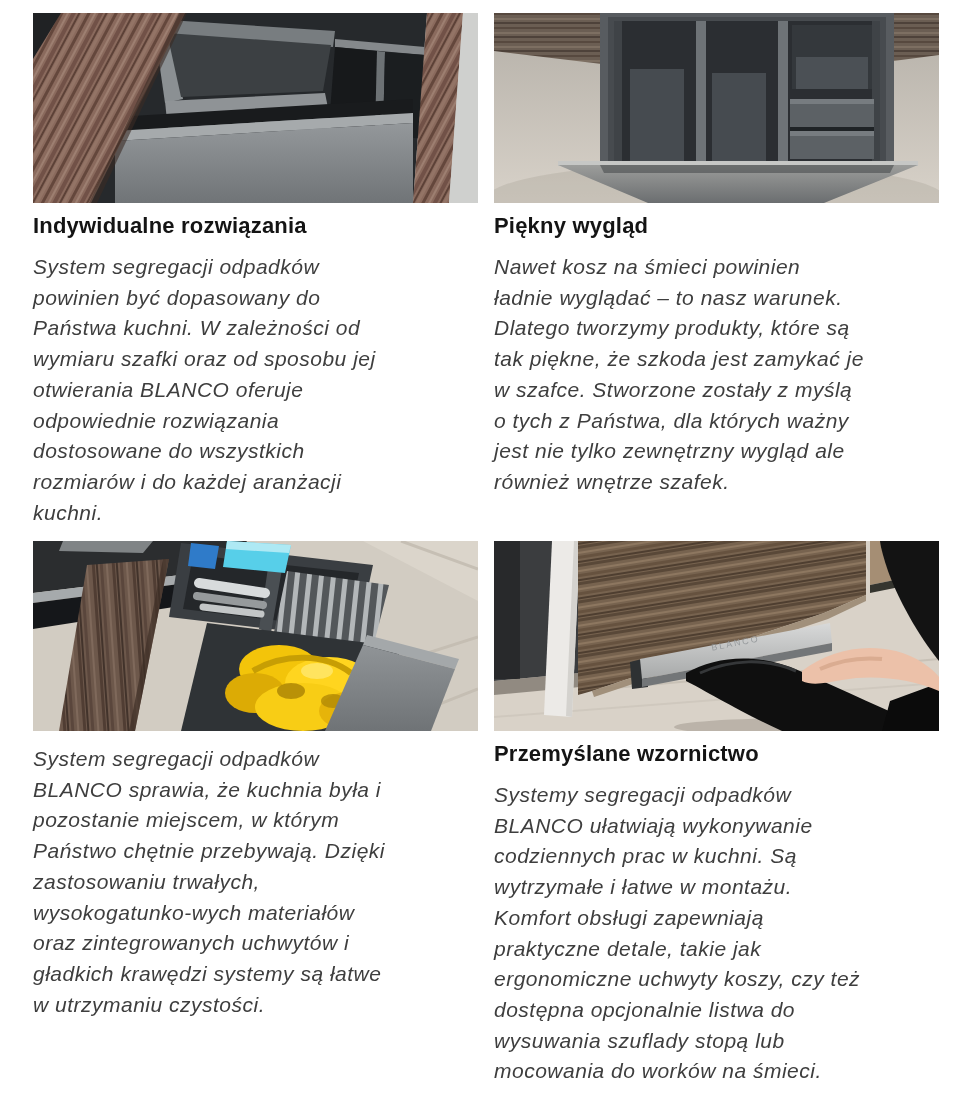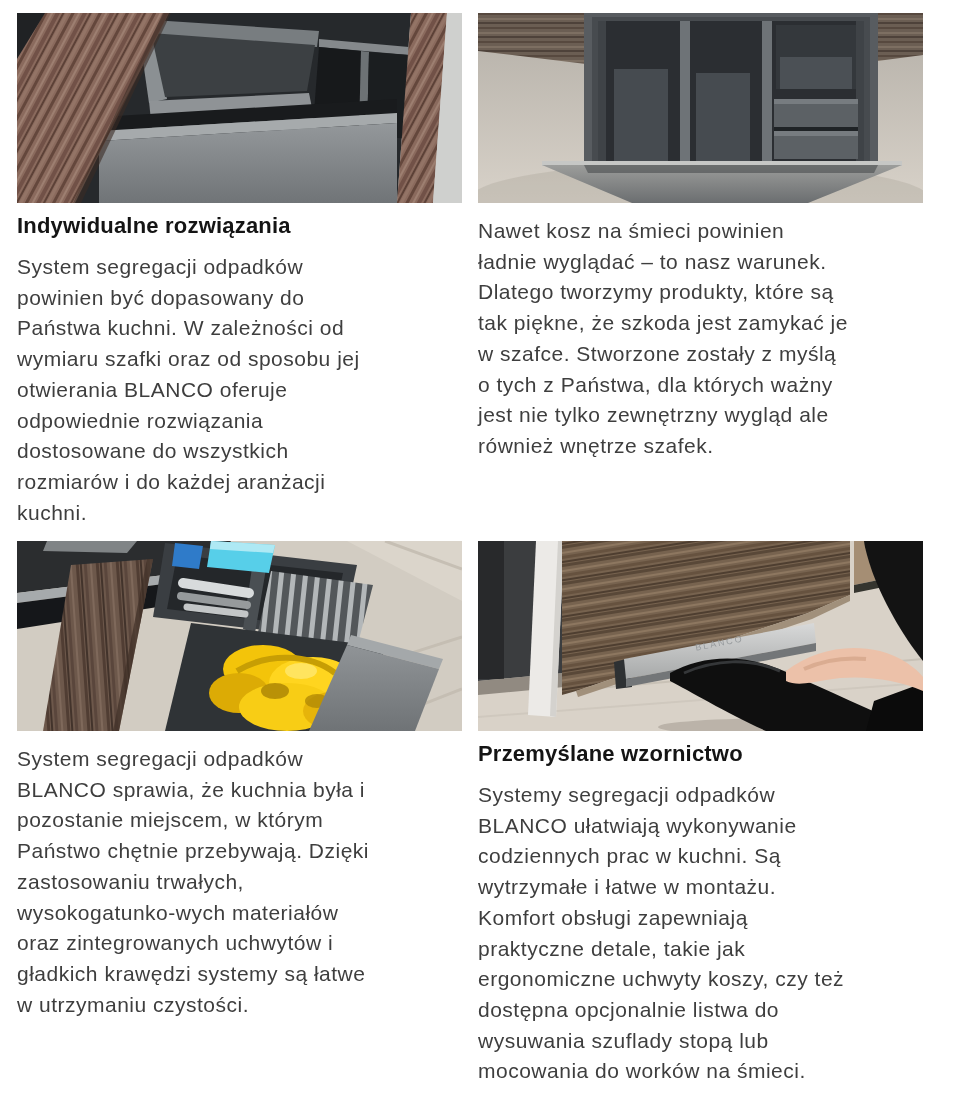--- a/index.html
+++ b/index.html
@@ -5,37 +5,38 @@
   html,body{margin:0;padding:0;}
   body{
     width:963px;height:1100px;background:#ffffff;overflow:hidden;
     font-family:"Liberation Sans", sans-serif;
   }
   .grid{
     display:grid;
     grid-template-columns:445px 445px;
     grid-template-rows:528px auto;
     column-gap:16px;
-    padding:13px 0 0 17px;
+    padding:13px 0 0 33px;
   }
   figure.card{margin:0;padding:0;}
   .card-image{
     width:445px;height:190px;overflow:hidden;background:#c9c9c7;
   }
   .card-image svg{display:block;}
   h3.card-heading{
     margin:9px 0 0 0;
     font-size:22px;line-height:27px;font-weight:700;
     color:#141414;letter-spacing:.2px;
   }
   p.card-body{
     margin:13px 0 0 0;
     font-size:21px;line-height:30.7px;
     color:#3e3e3e;letter-spacing:.5px;
     white-space:pre-line;
+    font-style:italic;
   }
 </style>
 </head>
 <body>
 
 <main class="grid">
 
   <figure class="card">
     <div class="card-image">
       <svg viewBox="0 0 445 190" width="445" height="190">
@@ -134,20 +135,21 @@
           <rect x="296" y="114" width="84" height="4" fill="#1f2326"></rect>
           <rect x="296" y="118" width="84" height="28" fill="#5c6165"></rect>
           <rect x="296" y="118" width="84" height="5" fill="#777c80"></rect>
           <rect x="106" y="150" width="294" height="8" fill="#222527"></rect>
         </g>
         <rect x="64" y="148" width="360" height="5" fill="#c6c7c5"></rect>
         <polygon points="64,152 424,152 330,190 154,190" fill="url(#s2door)"></polygon>
         <polygon points="106,152 400,152 396,160 110,160" fill="#3a3d40" opacity=".5"></polygon>
       </svg>
     </div>
+    <h3 class="card-heading">Piękny wygląd</h3>
     <p class="card-body">Nawet kosz na śmieci powinien
 ładnie wyglądać – to nasz warunek.
 Dlatego tworzymy produkty, które są
 tak piękne, że szkoda jest zamykać je
 w szafce. Stworzone zostały z myślą
 o tych z Państwa, dla których ważny
 jest nie tylko zewnętrzny wygląd ale
 również wnętrze szafek.</p>
   </figure>
 

